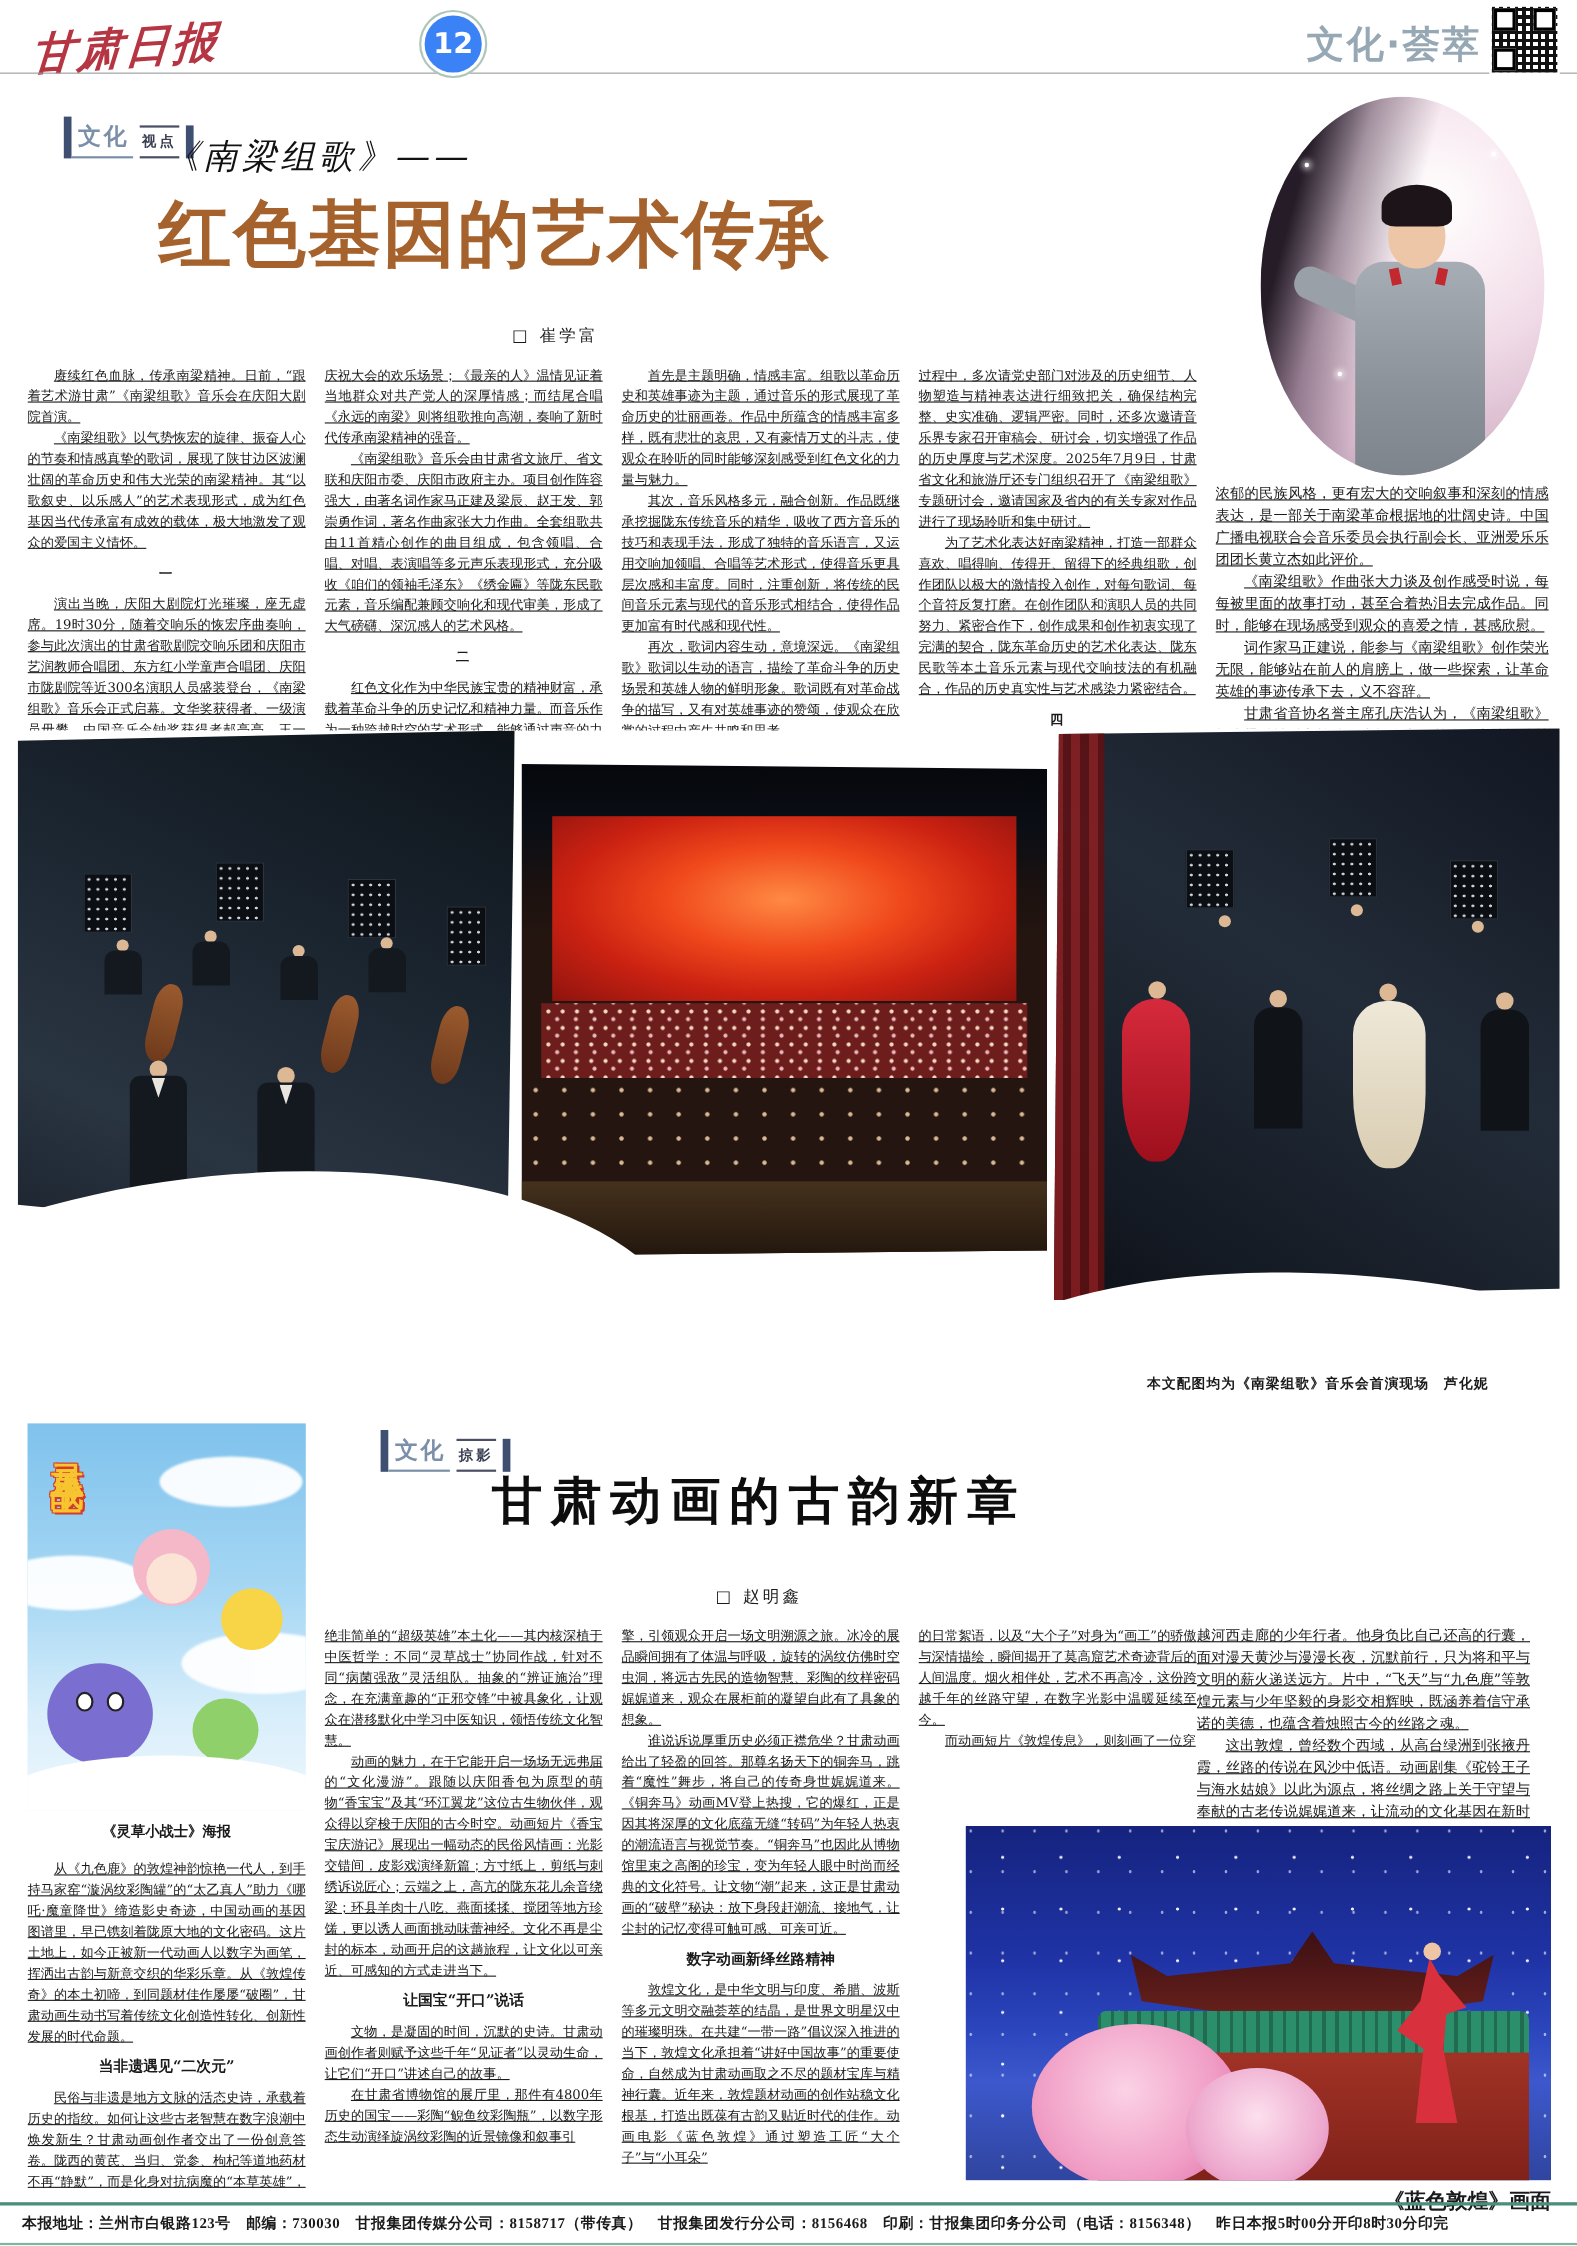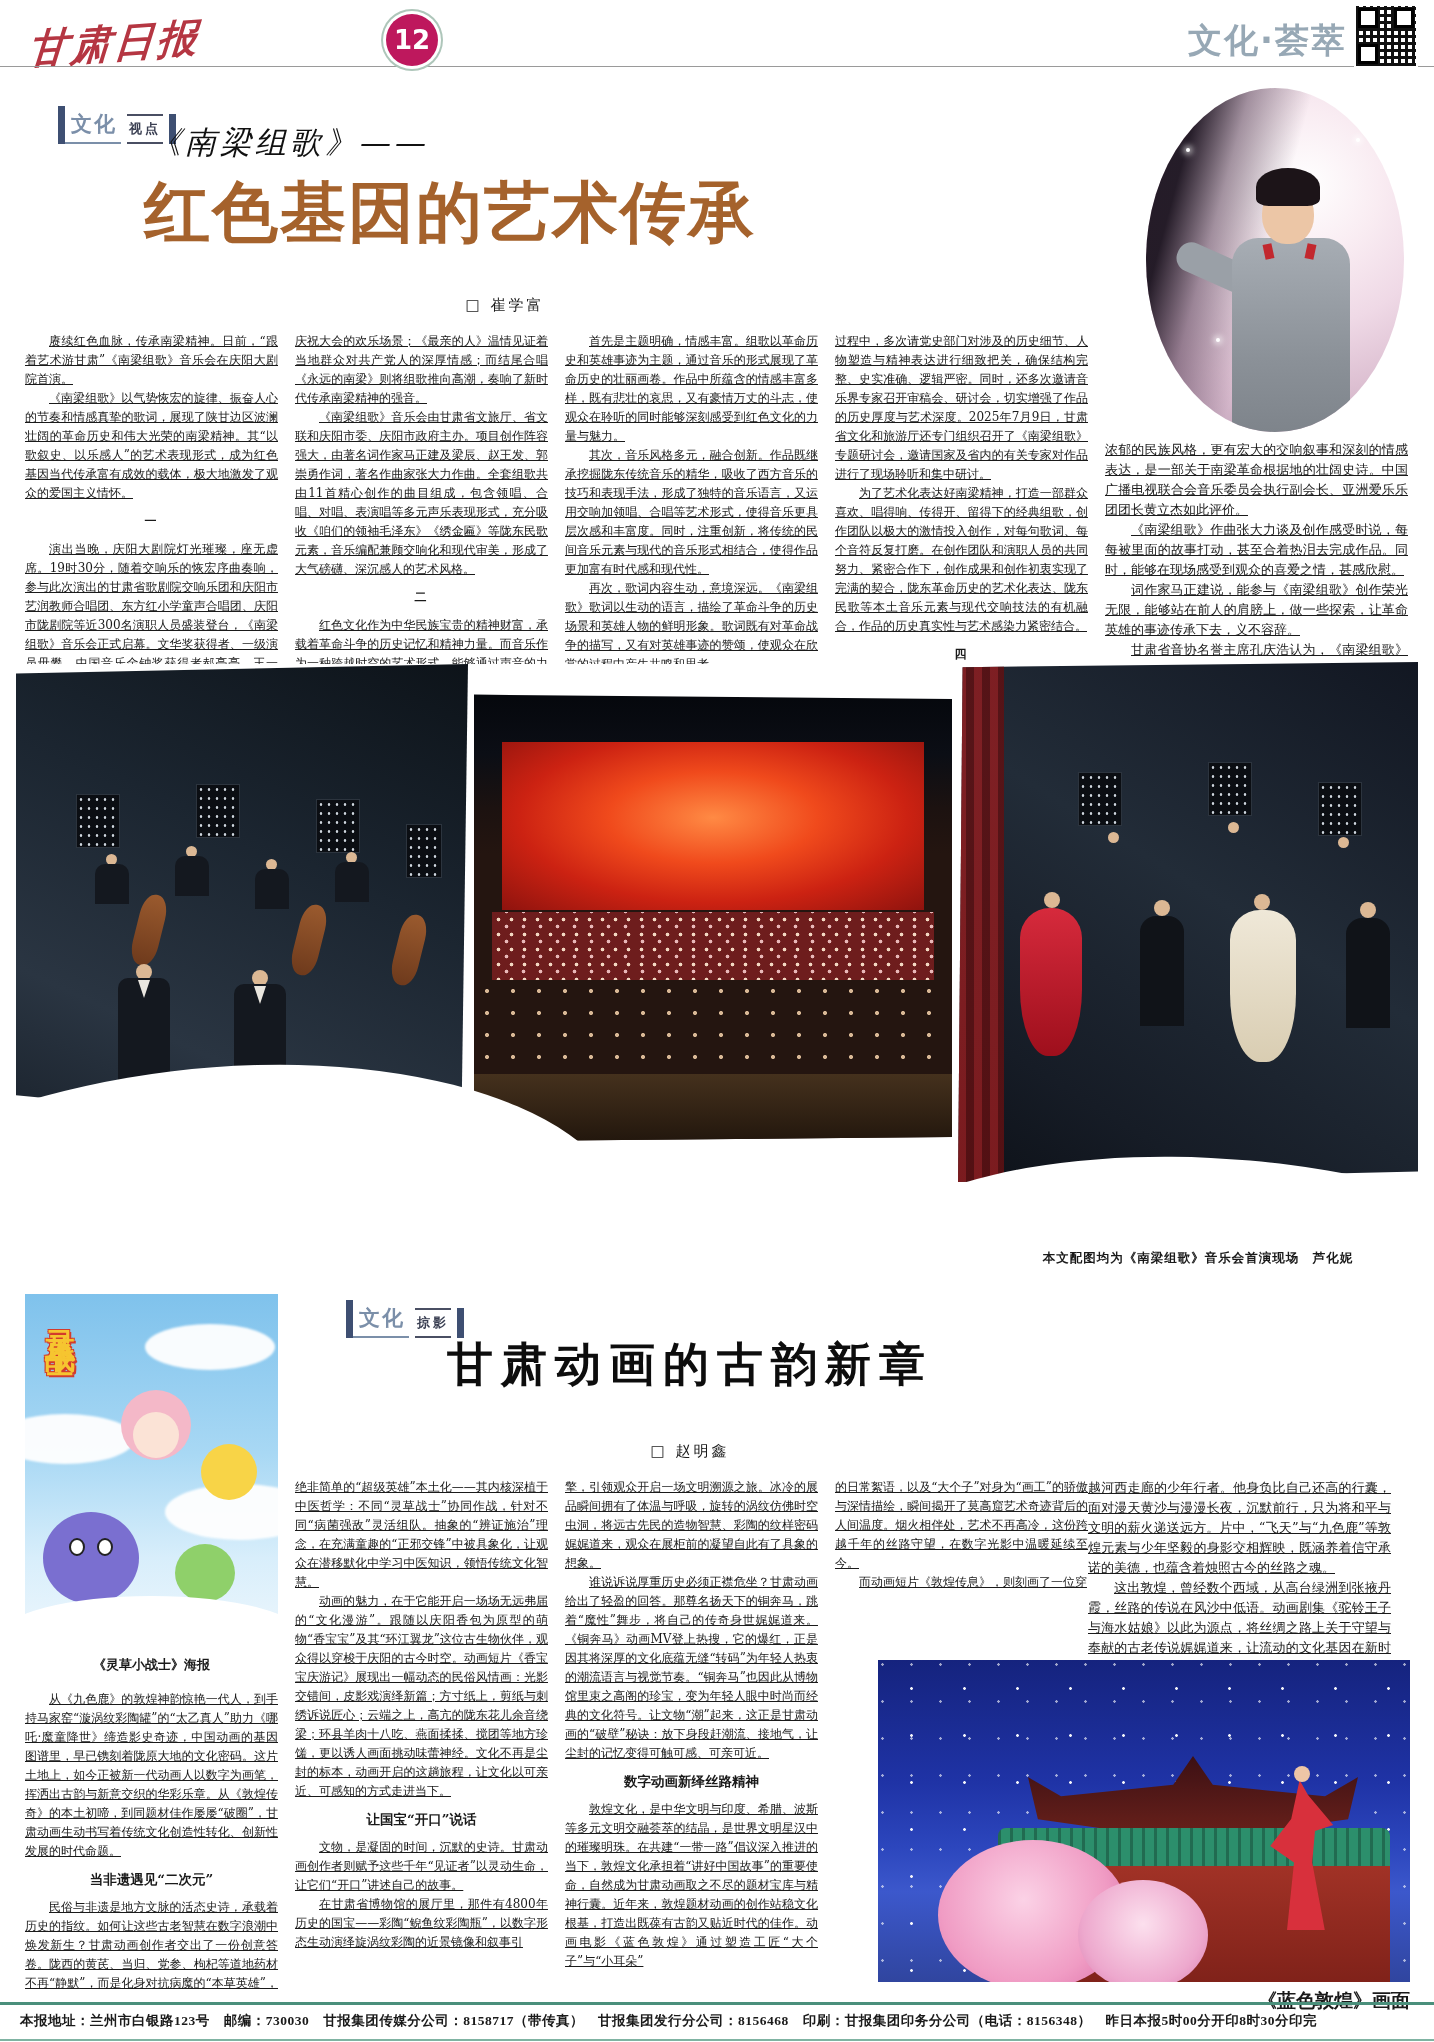--- a/index.html
+++ b/index.html
@@ -5,21 +5,21 @@
   html,body{margin:0;padding:0;background:#e8e8e8;}
   .page{position:relative;width:1434px;height:2042px;background:#ffffff;margin:0 auto;
         font-family:"DejaVu Serif","Liberation Serif",serif;color:#1a1a1a;overflow:hidden;}
   .abs{position:absolute;}
 
   
   .masthead{left:28px;top:16px;font-size:40px;font-weight:bold;font-style:italic;
             color:#b53642;transform:rotate(-4deg) skewX(-8deg);letter-spacing:3px;}
   .header-rule{left:0;top:66px;width:1434px;border-top:1px solid #9a9a9a;}
   .page-circle{left:386px;top:14px;width:52px;height:52px;border-radius:50%;
-               background:#be185d;box-shadow:0 0 0 3px #fff,0 0 0 5px #aec6ba;
+               background:#3b82f6;box-shadow:0 0 0 3px #fff,0 0 0 5px #aec6ba;
                display:flex;align-items:center;justify-content:center;
                color:#fff;font-size:26px;font-weight:bold;font-family:"DejaVu Sans",sans-serif;z-index:5;}
   .date-line{left:620px;top:33px;width:700px;font-size:13px;font-weight:bold;
              font-family:"DejaVu Sans",sans-serif;letter-spacing:1px;}
   .section-name{left:1188px;top:18px;font-size:34px;font-weight:bold;color:#97a8b5;
                 font-family:"DejaVu Sans",sans-serif;letter-spacing:2px;}
   .qr{left:1356px;top:6px;width:60px;height:60px;background:
       repeating-linear-gradient(0deg,#111 0 3px,transparent 3px 7px),
       repeating-linear-gradient(90deg,#111 0 3px,#fff 3px 7px);outline:2px solid #fff;}
   .qr i{position:absolute;width:14px;height:14px;border:3px solid #000;background:#fff;}

